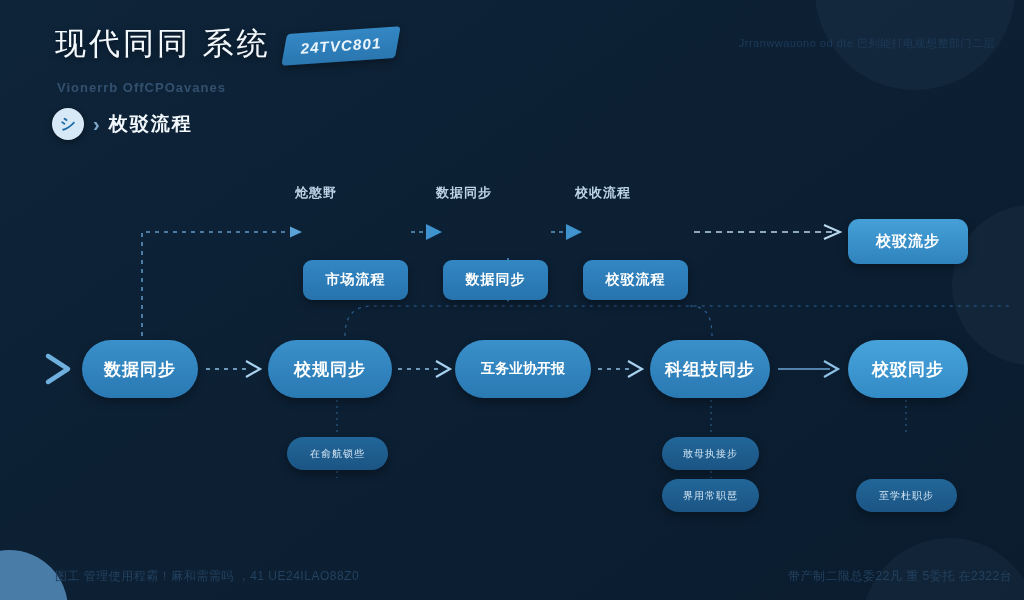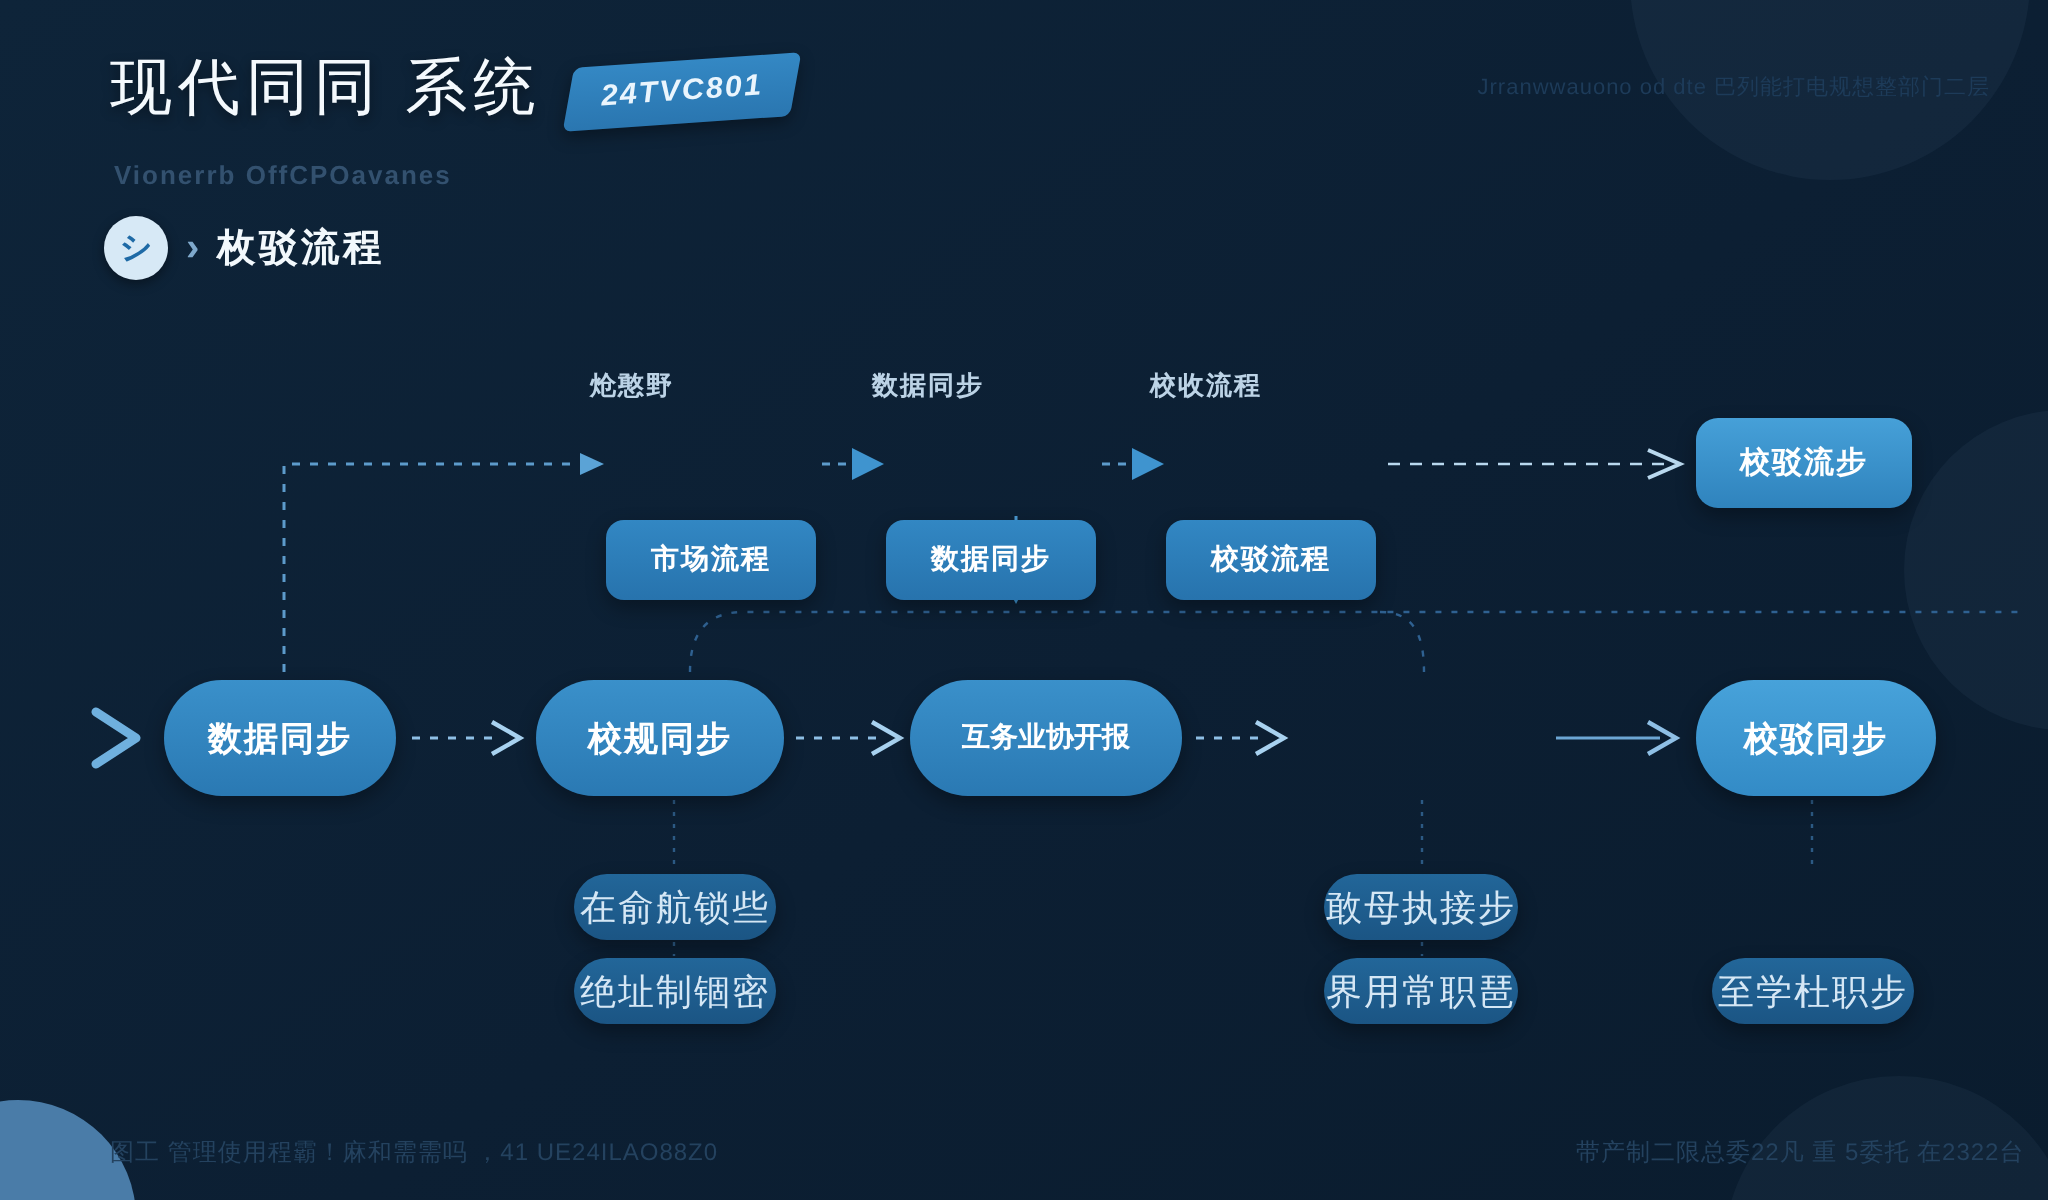--- a/index.html
+++ b/index.html
@@ -32,21 +32,21 @@
   .sec-title{color:#f2f8fc;font-size:19px;font-weight:700;letter-spacing:2px;}
 
   
   .node{position:absolute;display:flex;align-items:center;justify-content:center;color:#fff;text-align:center;
     box-shadow:0 4px 10px rgba(0,0,0,.32);}
   .node-top{height:40px;border-radius:9px;background:linear-gradient(180deg,#3287c3,#2773ad);font-size:14px;font-weight:700;letter-spacing:1px;margin-top:48px;}
   .node-end{height:45px;border-radius:11px;background:linear-gradient(180deg,#46a0d8,#2f83bd);font-size:15px;font-weight:700;letter-spacing:1px;}
   .node-main{height:58px;border-radius:29px;background:linear-gradient(180deg,#3a90ca,#2a79b3);font-size:17px;font-weight:700;letter-spacing:1px;}
   .node-main.small-text{font-size:14px;letter-spacing:0;}
   .node-main.light{background:linear-gradient(180deg,#47a2da,#338bc6);}
-  .node-sub{height:33px;border-radius:17px;background:linear-gradient(180deg,#226699,#1b5584);font-size:18px;color:#d5e7f5;letter-spacing:1px;}
+  .node-sub{height:33px;border-radius:17px;background:linear-gradient(180deg,#226699,#1b5584);font-size:10px;color:#d5e7f5;letter-spacing:1px;}
   .flow-label{position:absolute;width:120px;text-align:left;color:#bcd3e6;font-size:13px;font-weight:700;letter-spacing:1px;}
 
   
   .footer-text{position:absolute;top:568px;color:#24425f;font-size:12px;letter-spacing:.5px;}
 </style>
 </head>
 <body>
 
 <div class="canvas">
 
@@ -108,29 +108,29 @@
     <span class="sec-title">枚驳流程</span>
   </div>
 
   <div class="flow-label" style="left:295px;top:184px;">炝憨野</div>
   <div class="flow-label" style="left:436px;top:184px;">数据同步</div>
   <div class="flow-label" style="left:575px;top:184px;">校收流程</div>
 
   <div class="node node-top" style="left:303px;top:212px;width:105px;">市场流程</div>
   <div class="node node-top" style="left:443px;top:212px;width:105px;">数据同步</div>
   <div class="node node-top" style="left:583px;top:212px;width:105px;">校驳流程</div>
-  <div class="node node-end" style="left:848px;top:209px;width:108px;">校驳流步</div>
+  <div class="node node-end" style="left:848px;top:219px;width:120px;">校驳流步</div>
 
   <div class="node node-main" style="left:82px;top:340px;width:116px;">数据同步</div>
   <div class="node node-main" style="left:268px;top:340px;width:124px;">校规同步</div>
   <div class="node node-main small-text" style="left:455px;top:340px;width:136px;">互务业协开报</div>
+  <div class="node node-main" style="left:650px;top:340px;width:120px;">科组技同步</div>
   <div class="node node-main light" style="left:848px;top:340px;width:120px;">校驳同步</div>
 
   <div class="node node-sub" style="left:287px;top:437px;width:101px;">在俞航锁些</div>
-  <div class="node node-sub" style="left:287px;top:479px;width:101px;">绝址制锢密</div>
   <div class="node node-sub" style="left:662px;top:437px;width:97px;">敢母执接步</div>
   <div class="node node-sub" style="left:662px;top:479px;width:97px;">界用常职琶</div>
   <div class="node node-sub" style="left:856px;top:455px;width:101px;margin-top:24px;">至学杜职步</div>
 
   <div class="footer-text" style="left:55px;">图工 管理使用程霸！麻和需需吗 ，41 UE24ILAO88Z0</div>
   <div class="footer-text" style="left:788px;">带产制二限总委22凡 重 5委托 在2322台</div>
 
 </div>
 
 </body></html>

